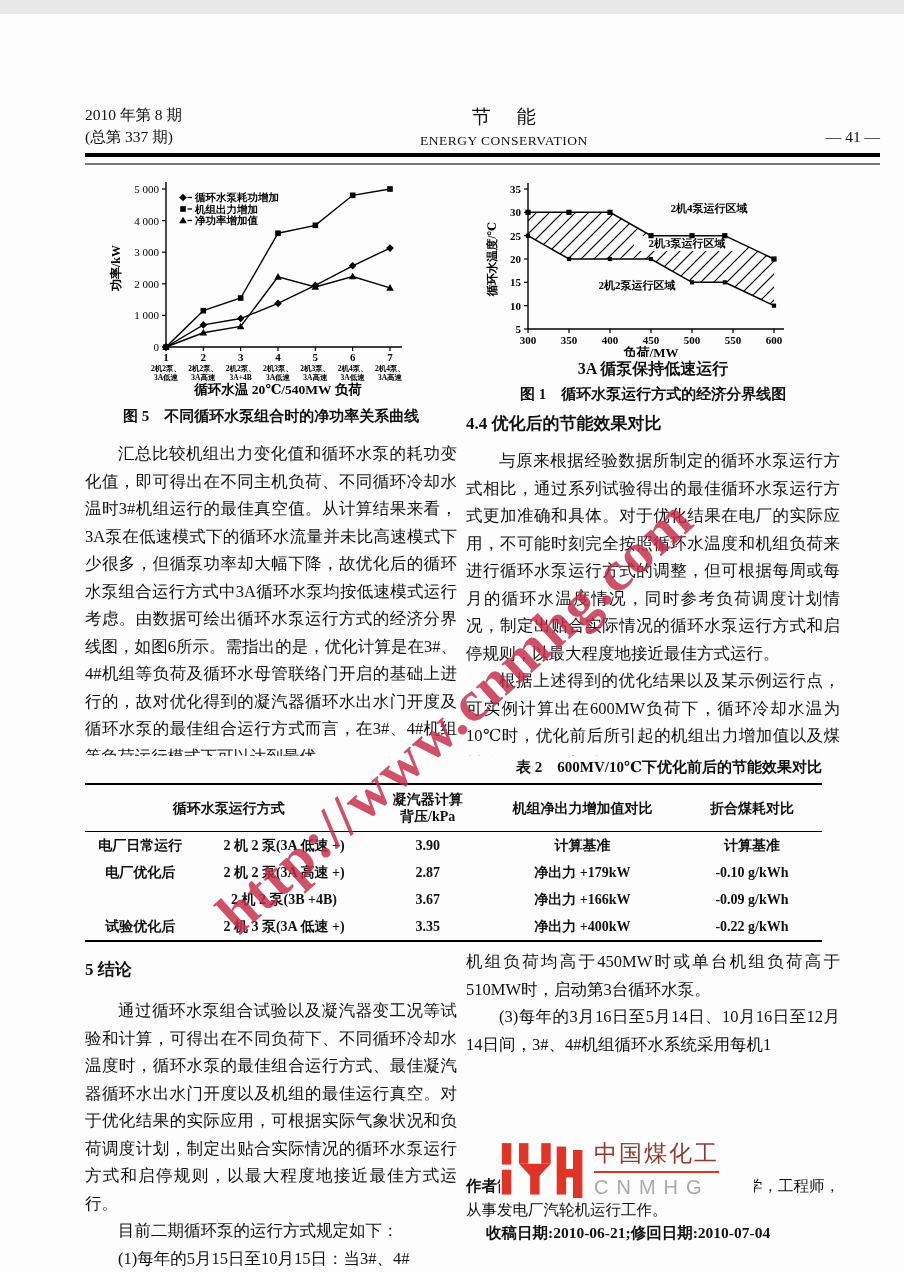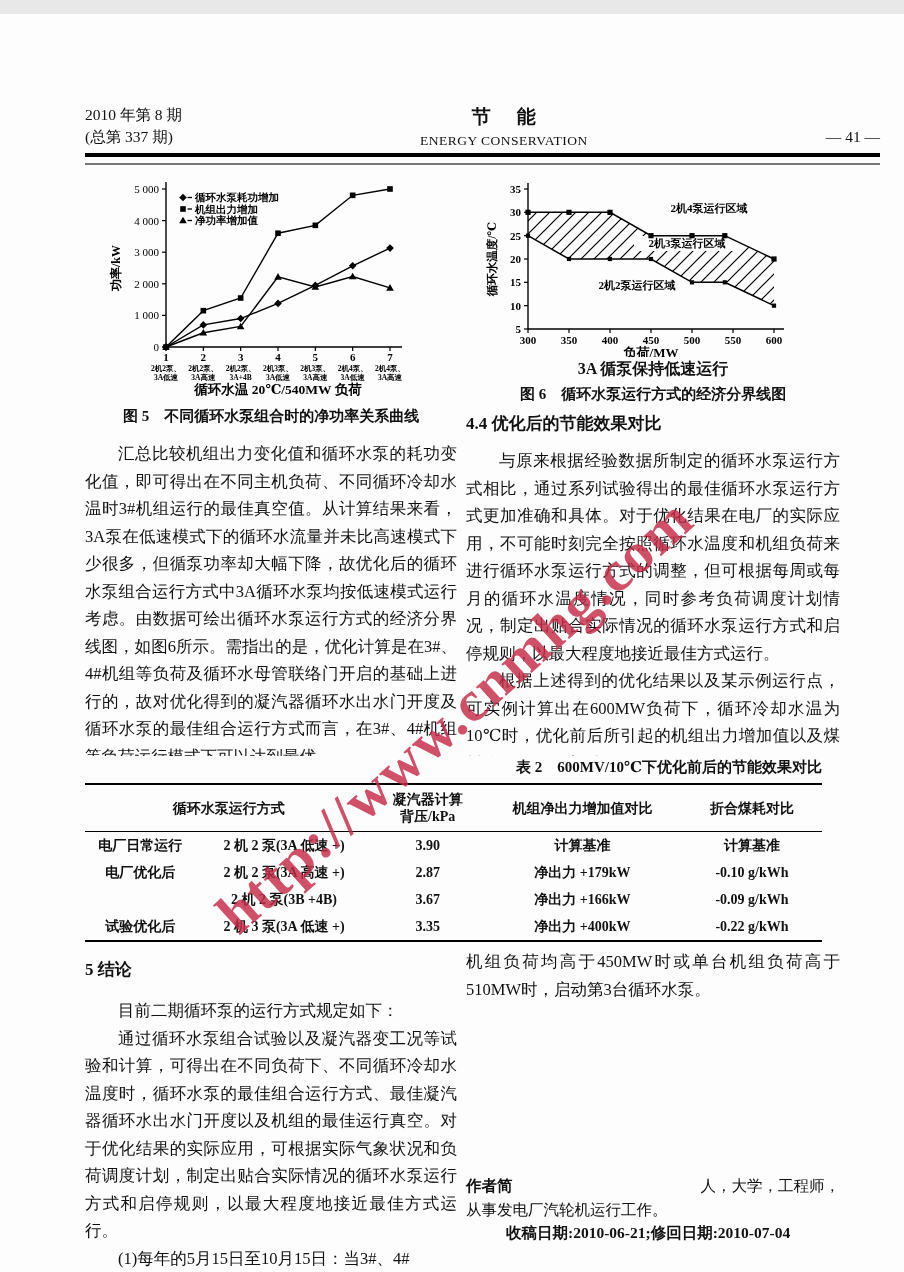--- a/index.html
+++ b/index.html
@@ -2,21 +2,21 @@
 <html><head>
 <meta charset="utf-8">
 <style>
   html,body{margin:0;padding:0;background:#e8e8e8;}
   .page{position:relative;width:904px;height:1272px;background:#fdfdfd;margin:14px auto;
         font-family:"Liberation Serif","DejaVu Serif",serif;color:#111;overflow:hidden;}
   
   .hdr{position:absolute;left:85px;top:90px;width:795px;display:flex;justify-content:space-between;}
   .hdr-left div{font-size:15.5px;line-height:22px;}
   .hdr-center{text-align:center;}
-  .hdr-cn{font-size:19px;font-weight:bold;letter-spacing:26px;padding-left:26px;}
+  .hdr-cn{font-size:19px;font-weight:normal;letter-spacing:26px;padding-left:26px;}
   .hdr-en{font-size:13.5px;letter-spacing:.5px;margin-top:3px;}
   .hdr-right{font-size:15.5px;margin-top:24px;}
   .rule{position:absolute;left:85px;top:139px;width:795px;height:6px;
         border-top:4px solid #000;border-bottom:2px solid #777;}
   
   .figblock{position:absolute;}
   .fig5{left:93px;top:163px;width:356px;}
   .fig6{left:466px;top:165px;width:374px;}
   svg{display:block;}
   svg text{font-family:"Liberation Serif","DejaVu Serif",serif;fill:#000;}
@@ -51,21 +51,21 @@
   .logo-txt{margin-left:8px;}
   .logo-cn{font-size:23px;letter-spacing:2px;color:#8d3a2c;border-bottom:2px solid #e03427;
         padding-bottom:2px;white-space:nowrap;}
   .logo-en{font-family:"Liberation Sans","DejaVu Sans",sans-serif;font-size:20px;color:#a9a9a9;
         letter-spacing:8px;margin-top:3px;}
   
   .author{position:absolute;left:466px;top:1160px;width:374px;font-size:15.5px;line-height:24px;z-index:2;}
   .author-line1{display:flex;}
   .author-prefix{font-weight:bold;}
   .author-suffix{margin-left:auto;}
-  .dates{position:absolute;left:490px;top:1209px;width:374px;font-size:15.5px;font-weight:bold;padding-left:16px;}
+  .dates{position:absolute;left:470px;top:1209px;width:374px;font-size:15.5px;font-weight:bold;padding-left:16px;}
 </style>
 </head>
 <body>
 
 <div class="page">
 
   <div class="hdr">
     <div class="hdr-left">
       <div>2010 年第 8 期</div>
       <div>(总第 337 期)</div>
@@ -216,21 +216,21 @@
         <text x="267" y="165" text-anchor="middle" font-size="11" font-weight="bold">550</text>
         <line x1="308" y1="150" x2="308" y2="154" stroke="#000" stroke-width="1.2"></line>
         <text x="308" y="165" text-anchor="middle" font-size="11" font-weight="bold">600</text>
         <text x="185" y="178" text-anchor="middle" font-size="13" font-weight="bold">负荷/MW</text>
         <text x="30" y="80" text-anchor="middle" font-size="11.5" font-weight="bold" transform="rotate(-90 30 80)">循环水温度/℃</text>
         <text x="243" y="33" text-anchor="middle" font-size="11" font-weight="bold">2机4泵运行区域</text>
         <text x="221" y="68" text-anchor="middle" font-size="11" font-weight="bold">2机3泵运行区域</text>
         <text x="171" y="110" text-anchor="middle" font-size="11" font-weight="bold">2机2泵运行区域</text>
       </svg>
     <div class="fig-sub">3A 循泵保持低速运行</div>
-    <div class="fig-cap">图 6　循环水泵运行方式的经济分界线图</div>
+    <div class="fig-cap">图 1　循环水泵运行方式的经济分界线图</div>
   </div>
 
   <div class="txt left1">
     <p>汇总比较机组出力变化值和循环水泵的耗功变化值，即可得出在不同主机负荷、不同循环冷却水温时3#机组运行的最佳真空值。从计算结果来看，3A泵在低速模式下的循环水流量并未比高速模式下少很多，但循泵功率却大幅下降，故优化后的循环水泵组合运行方式中3A循环水泵均按低速模式运行考虑。由数据可绘出循环水泵运行方式的经济分界线图，如图6所示。需指出的是，优化计算是在3#、4#机组等负荷及循环水母管联络门开启的基础上进行的，故对优化得到的凝汽器循环水出水门开度及循环水泵的最佳组合运行方式而言，在3#、4#机组等负荷运行模式下可以达到最优。</p>
   </div>
 
   <div class="txt right1">
     <h3>4.4 优化后的节能效果对比</h3>
     <p>与原来根据经验数据所制定的循环水泵运行方式相比，通过系列试验得出的最佳循环水泵运行方式更加准确和具体。对于优化结果在电厂的实际应用，不可能时刻完全按照循环水温度和机组负荷来进行循环水泵运行方式的调整，但可根据每周或每月的循环水温度情况，同时参考负荷调度计划情况，制定出贴合实际情况的循环水泵运行方式和启停规则，以最大程度地接近最佳方式运行。</p>
     <p>根据上述得到的优化结果以及某示例运行点，可实例计算出在600MW负荷下，循环冷却水温为10℃时，优化前后所引起的机组出力增加值以及煤耗降低值，如表2所示。</p>
@@ -285,31 +285,49 @@
             <td>3.35</td>
             <td>净出力 +400kW</td>
             <td>-0.22 g/kWh</td>
           </tr>
         </tbody>
     </table>
   </div>
 
   <div class="txt left2">
     <h3 style="margin-bottom:16px;">5 结论</h3>
+    <p>通过循环水泵组合试验以及凝汽器变工况等试验和计算，可得出在不同负荷下、不同循环冷却水温度时，循环水泵的最佳组合运行方式、最佳凝汽器循环水出水门开度以及机组的最佳运行真空。对于优化结果的实际应用，可根据实际气象状况和负荷调度计划，制定出贴合实际情况的循环水泵运行方式和启停规则，以最大程度地接近最佳方式运行。</p>
     <p>目前二期循环泵的运行方式规定如下：</p>
-    <p>通过循环水泵组合试验以及凝汽器变工况等试验和计算，可得出在不同负荷下、不同循环冷却水温度时，循环水泵的最佳组合运行方式、最佳凝汽器循环水出水门开度以及机组的最佳运行真空。对于优化结果的实际应用，可根据实际气象状况和负荷调度计划，制定出贴合实际情况的循环水泵运行方式和启停规则，以最大程度地接近最佳方式运行。</p>
     <p>(1)每年的5月15日至10月15日：当3#、4#</p>
   </div>
 
   <div class="txt right2">
     <p class="noind">机组负荷均高于450MW时或单台机组负荷高于510MW时，启动第3台循环水泵。</p>
+    <p>(3)每年的3月16日至5月14日、10月16日至12月14日间，3#、4#机组循环水系统采用每机1</p>
   </div>
 
   <div class="watermark">http://www.cnmhg.com</div>
 
+  <div class="logo">
+    <svg class="logo-mark" viewBox="0 0 100 70">
+      <rect x="2" y="6" width="11" height="25"></rect>
+      <rect x="2" y="37" width="11" height="29"></rect>
+      <rect x="22" y="6" width="11" height="24"></rect>
+      <rect x="48" y="6" width="11" height="24"></rect>
+      <polygon points="22,30 59,30 46,44 35,44"></polygon>
+      <rect x="35" y="42" width="11" height="24"></rect>
+      <rect x="66" y="10" width="11" height="56"></rect>
+      <rect x="85" y="14" width="11" height="56"></rect>
+      <rect x="70" y="36" width="22" height="10"></rect>
+    </svg>
+    <div class="logo-txt">
+      <div class="logo-cn">中国煤化工</div>
+      <div class="logo-en">CNMHG</div>
+    </div>
+  </div>
 
   <div class="author">
     <div class="author-line1">
       <span class="author-prefix">作者简</span>
       <span class="author-suffix">人，大学，工程师，</span>
     </div>
     <div>从事发电厂汽轮机运行工作。</div>
   </div>
 
   <div class="dates">收稿日期:2010-06-21;修回日期:2010-07-04</div>

